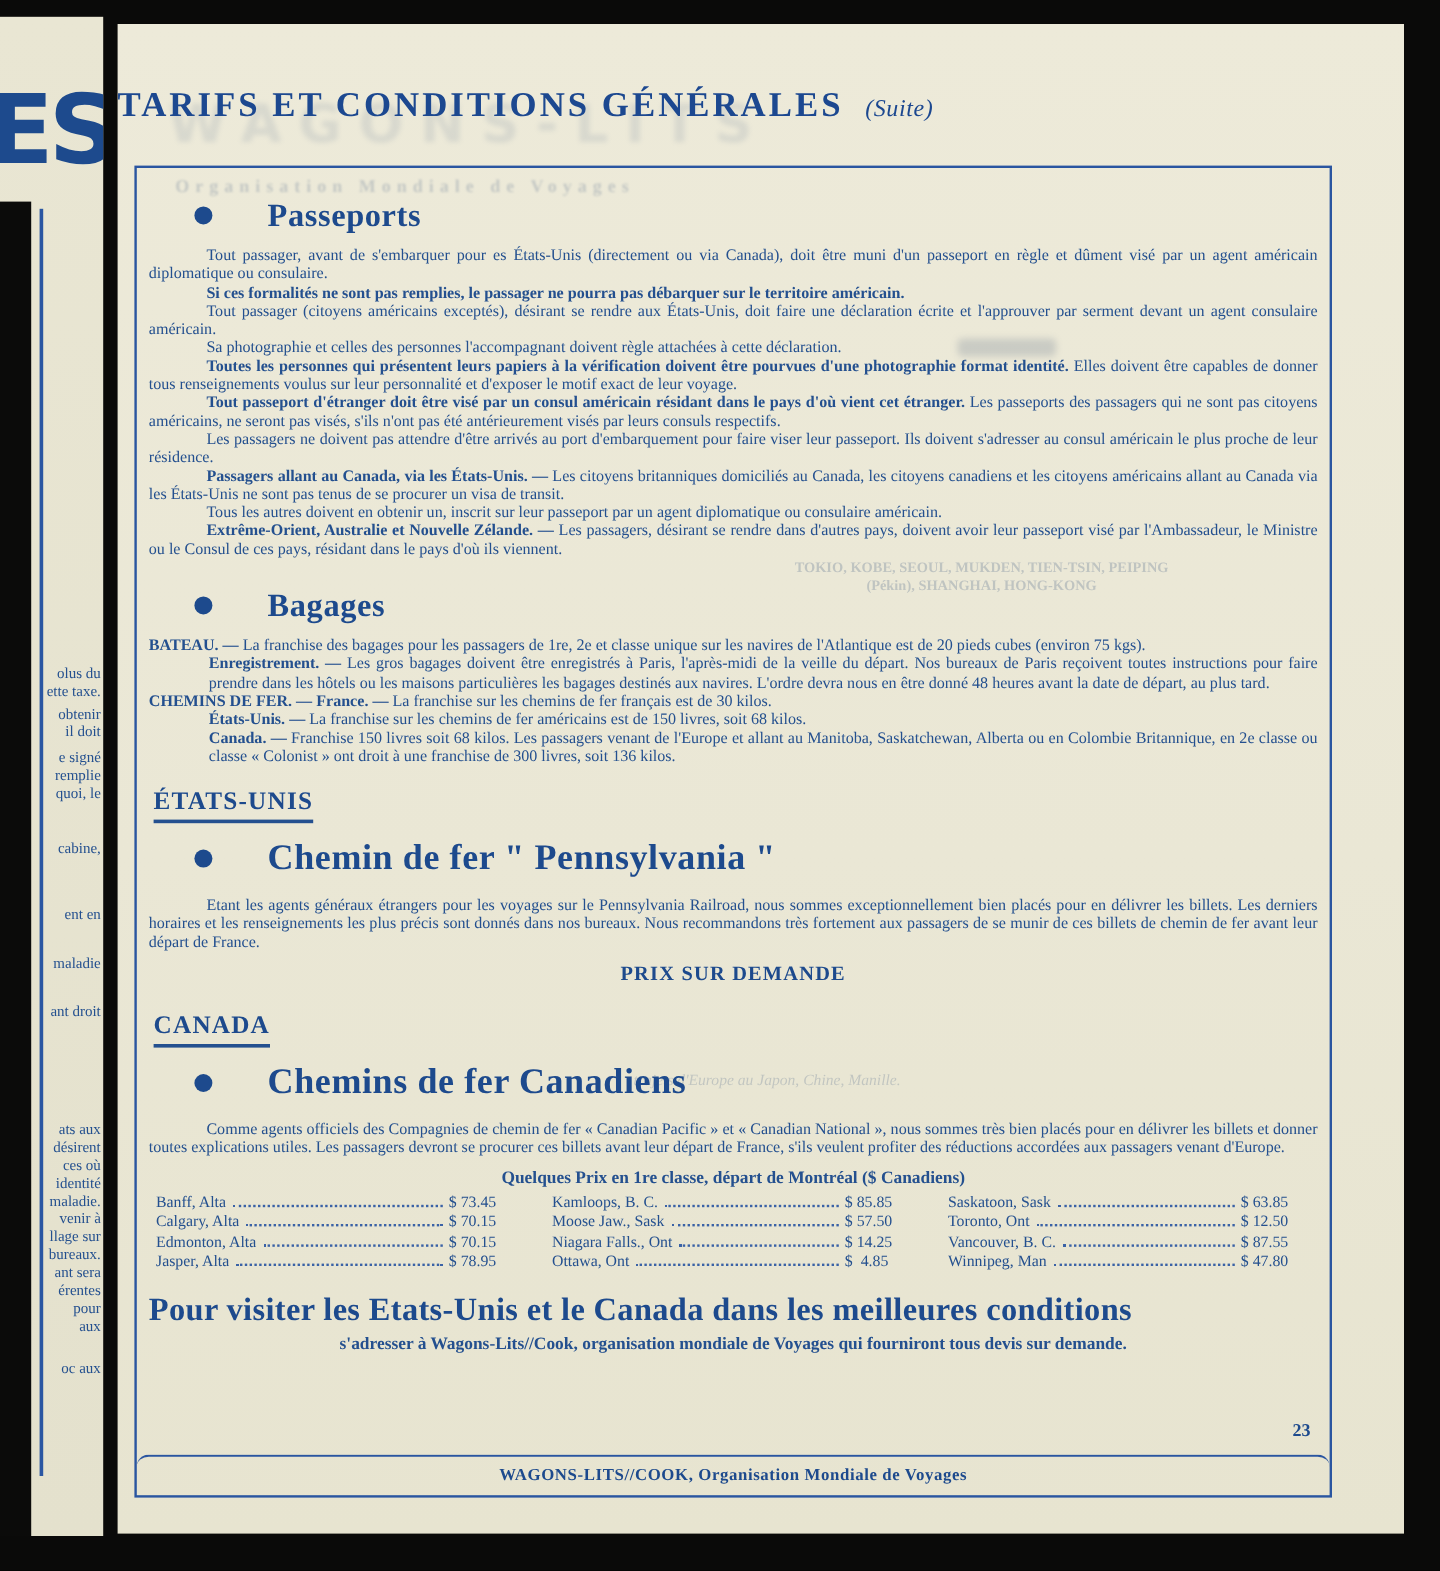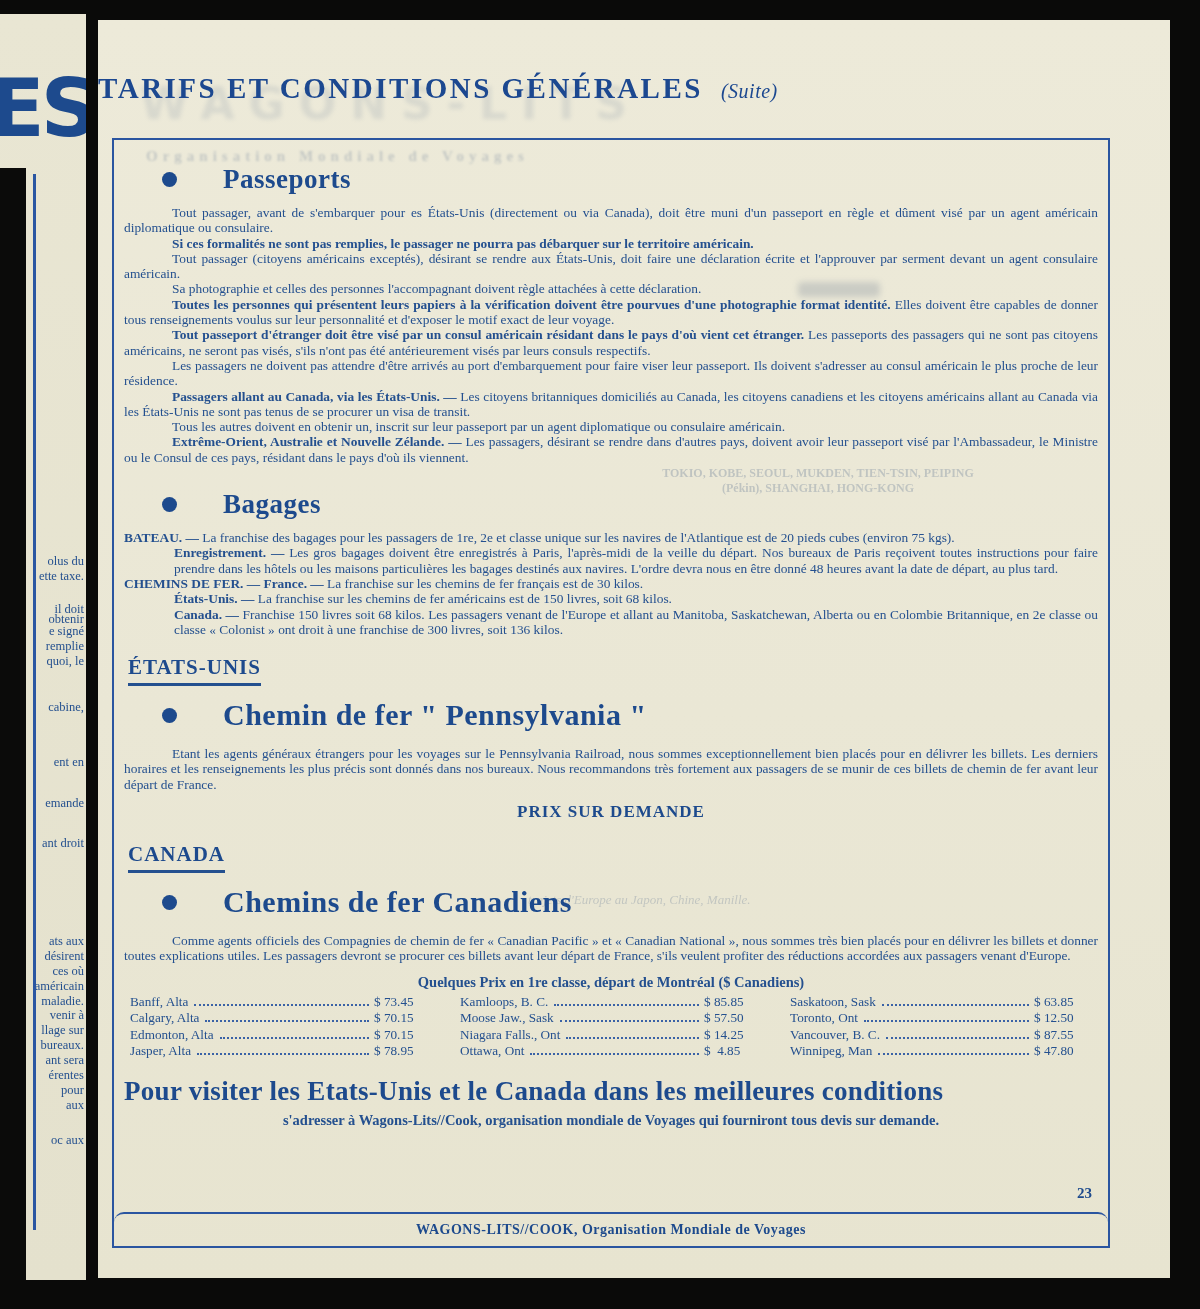--- a/index.html
+++ b/index.html
@@ -75,33 +75,33 @@
 </style>
 </head>
 <body>
 
 <div class="scan">
 
   <div class="left-sliver">
     <div class="big-letters">ES</div>
     <span class="frag" style="top:540px">olus du</span>
     <span class="frag" style="top:555px">ette taxe.</span>
-    <span class="frag" style="top:598px">obtenir</span>
+    <span class="frag" style="top:574px">obtenir</span>
     <span class="frag" style="top:588px">il doit</span>
     <span class="frag" style="top:610px">e signé</span>
     <span class="frag" style="top:625px">remplie</span>
     <span class="frag" style="top:640px">quoi, le</span>
     <span class="frag" style="top:686px">cabine,</span>
     <span class="frag" style="top:741px">ent en</span>
-    <span class="frag" style="top:782px">emande</span>
+    <span class="frag" style="top:782px">maladie</span>
     <span class="frag" style="top:822px">ant droit</span>
     <span class="frag" style="top:920px">ats aux</span>
     <span class="frag" style="top:935px">désirent</span>
     <span class="frag" style="top:950px">ces où</span>
-    <span class="frag" style="top:965px">américain</span>
+    <span class="frag" style="top:965px">identité</span>
     <span class="frag" style="top:980px">maladie.</span>
     <span class="frag" style="top:994px">venir à</span>
     <span class="frag" style="top:1009px">llage sur</span>
     <span class="frag" style="top:1024px">bureaux.</span>
     <span class="frag" style="top:1039px">ant sera</span>
     <span class="frag" style="top:1054px">érentes</span>
     <span class="frag" style="top:1069px">pour</span>
     <span class="frag" style="top:1084px">aux</span>
     <span class="frag" style="top:1119px">oc aux</span>
     <div class="black-strip"></div>

